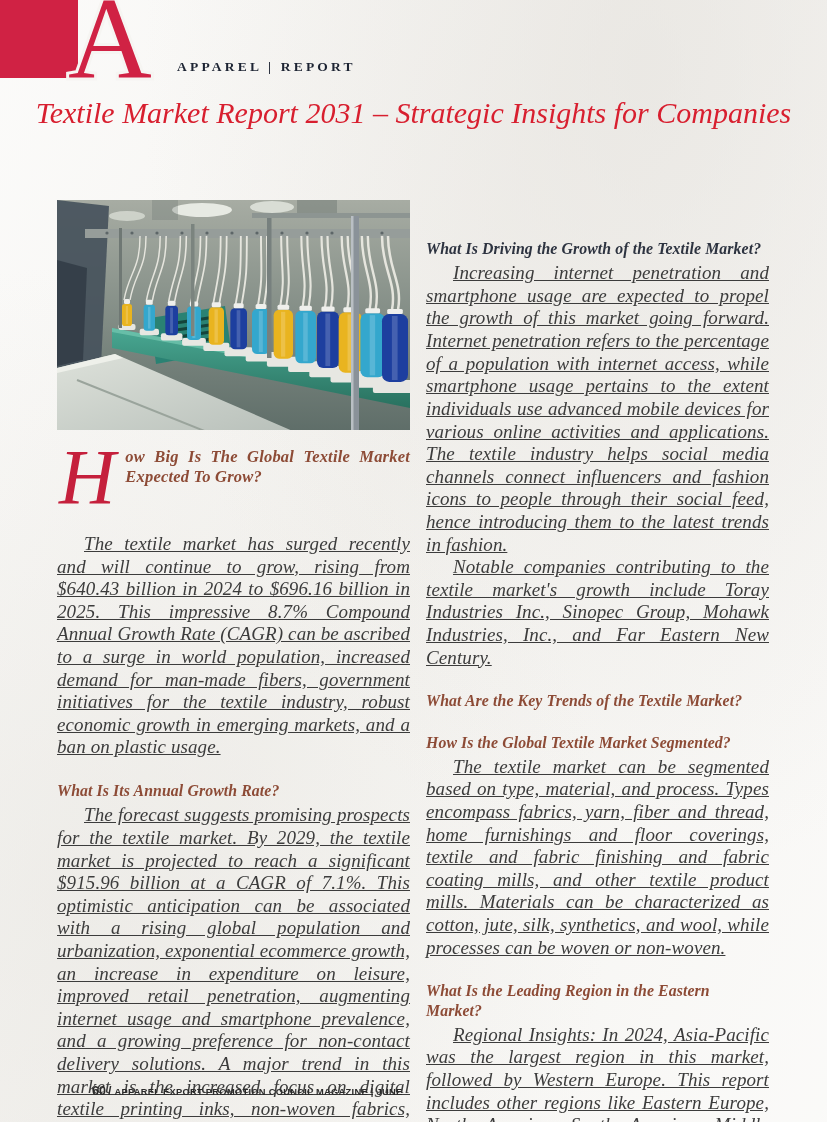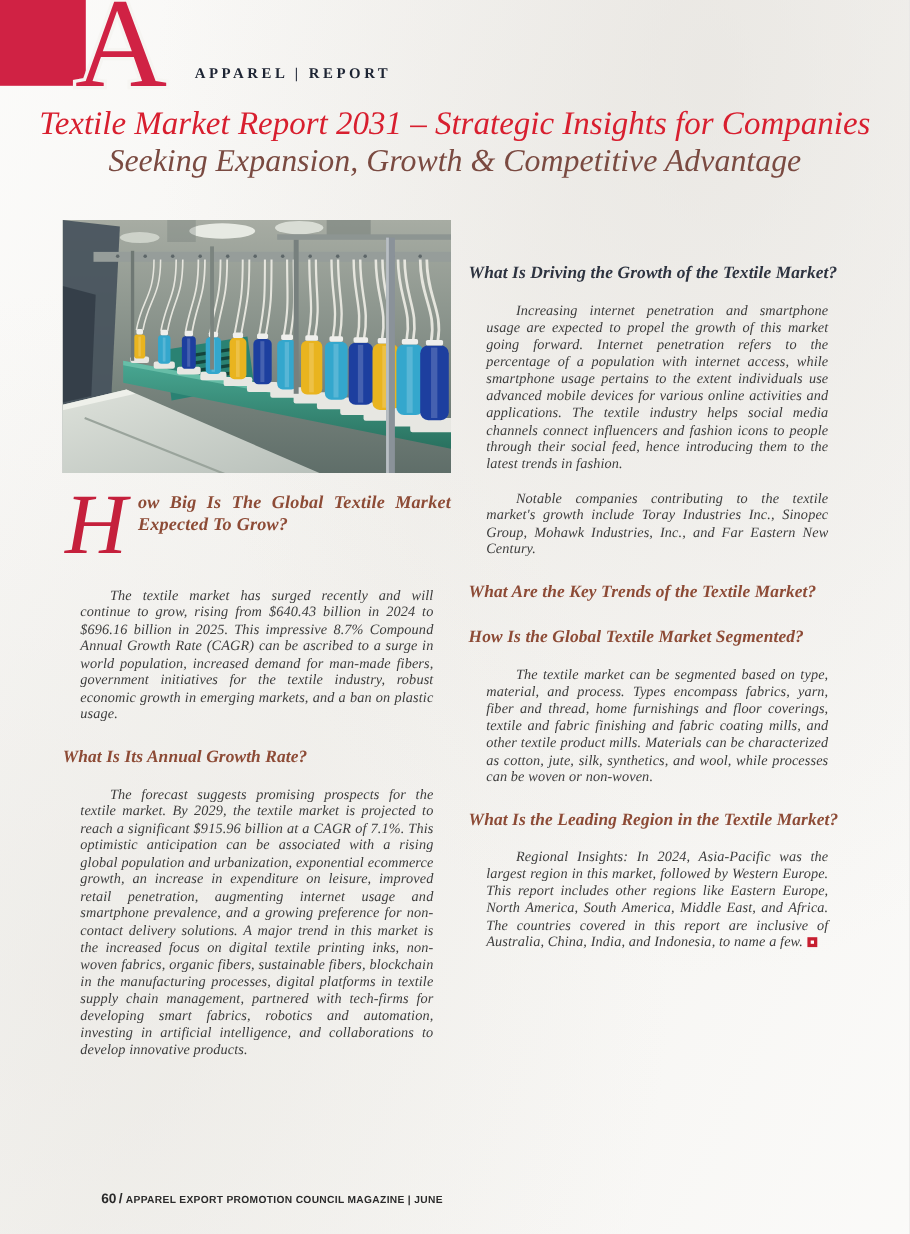--- a/index.html
+++ b/index.html
@@ -30,22 +30,22 @@
   .lead-head{display:flex;margin-top:11px;align-items:flex-start;}
   .dropcap{
     font-size:78px;line-height:.82;font-style:italic;color:#c5203c;
     padding:4px 10px 0 2px;flex:0 0 auto;
   }
   .lead-head h2{
     margin:6px 0 0 0;flex:1;font-size:16.5px;font-style:italic;color:#8d4b36;
     text-align:justify;line-height:1.22;letter-spacing:.2px;
   }
   .body{
-    margin:16px;font-size:13px;font-style:italic;color:#3c3c3c;
-    text-align:justify;line-height:1.19;text-indent:27px;letter-spacing:.1px;
+    margin:0;font-size:19px;font-style:italic;color:#3c3c3c;
+    text-align:justify;line-height:1.19;text-indent:27px;letter-spacing:.1px;text-decoration:underline;
   }
   .lead-para{margin-top:24px;}
   h3.sec{
     margin:22px 0 4px 0;font-size:15.8px;font-style:italic;color:#8d4b36;
     line-height:1.22;letter-spacing:.1px;
   }
   h3.sec.dark{color:#2d3340;}
   .col-right h3.sec:first-child{margin-top:16px;}
   .end-mark{
     display:inline-block;width:9px;height:9px;vertical-align:-1px;
@@ -67,21 +67,20 @@
   <div class="logo">
     <svg width="160" height="82" viewBox="0 0 160 82">
       <rect x="0" y="0" width="78" height="78" fill="#d02244"></rect>
       <text x="110" y="78" text-anchor="middle" font-family="Liberation Serif, serif" font-size="116" fill="#d02244" stroke="#f6f5f2" stroke-width="6" paint-order="stroke">A</text>
     </svg>
   </div>
   <div class="kicker">APPAREL | REPORT</div>
 
   <h1 class="title" style="margin:0;font-weight:normal;">
     <span class="l1">Textile Market Report 2031 – Strategic Insights for Companies</span>
-    <span class="l2">Seeking Expansion, Growth &amp; Competitive Advantage</span>
   </h1>
 
   <div class="columns">
 
     <div class="col-left">
 
       <figure class="hero" role="img" aria-label="Rows of cyan, royal blue and yellow thread spools lined up on a teal industrial embroidery machine with white threads rising to an overhead rail">
         <svg id="hero-svg" width="353" height="230" viewBox="0 0 353 230" preserveAspectRatio="none">
           <defs>
             <linearGradient id="bgG" x1="0" y1="0" x2="0" y2="1">
@@ -250,21 +249,21 @@
       <h3 class="sec dark">What Is Driving the Growth of the Textile Market?</h3>
       <p class="body">Increasing internet penetration and smartphone usage are expected to propel the growth of this market going forward. Internet penetration refers to the percentage of a population with internet access, while smartphone usage pertains to the extent individuals use advanced mobile devices for various online activities and applications. The textile industry helps social media channels connect influencers and fashion icons to people through their social feed, hence introducing them to the latest trends in fashion.</p>
 
       <p class="body">Notable companies contributing to the textile market's growth include Toray Industries Inc., Sinopec Group, Mohawk Industries, Inc., and Far Eastern New Century.</p>
 
       <h3 class="sec">What Are the Key Trends of the Textile Market?</h3>
 
       <h3 class="sec">How Is the Global Textile Market Segmented?</h3>
       <p class="body">The textile market can be segmented based on type, material, and process. Types encompass fabrics, yarn, fiber and thread, home furnishings and floor coverings, textile and fabric finishing and fabric coating mills, and other textile product mills. Materials can be characterized as cotton, jute, silk, synthetics, and wool, while processes can be woven or non-woven.</p>
 
-      <h3 class="sec">What Is the Leading Region in the Textile Market?</h3>
+      <h3 class="sec">What Is the Leading Region in the Eastern Market?</h3>
       <p class="body"><span>Regional Insights: In 2024, Asia-Pacific was the largest region in this market, followed by Western Europe. This report includes other regions like Eastern Europe, North America, South America, Middle East, and Africa. The countries covered in this report are inclusive of Australia, China, India, and Indonesia, to name a few.</span><span class="end-mark"></span></p>
     </div>
   </div>
 
   <footer>
     <span class="pnum">60</span><span class="psep">/</span><span class="pmag">APPAREL EXPORT PROMOTION COUNCIL MAGAZINE | JUNE</span>
   </footer>
 </div>
 
 </body></html>

